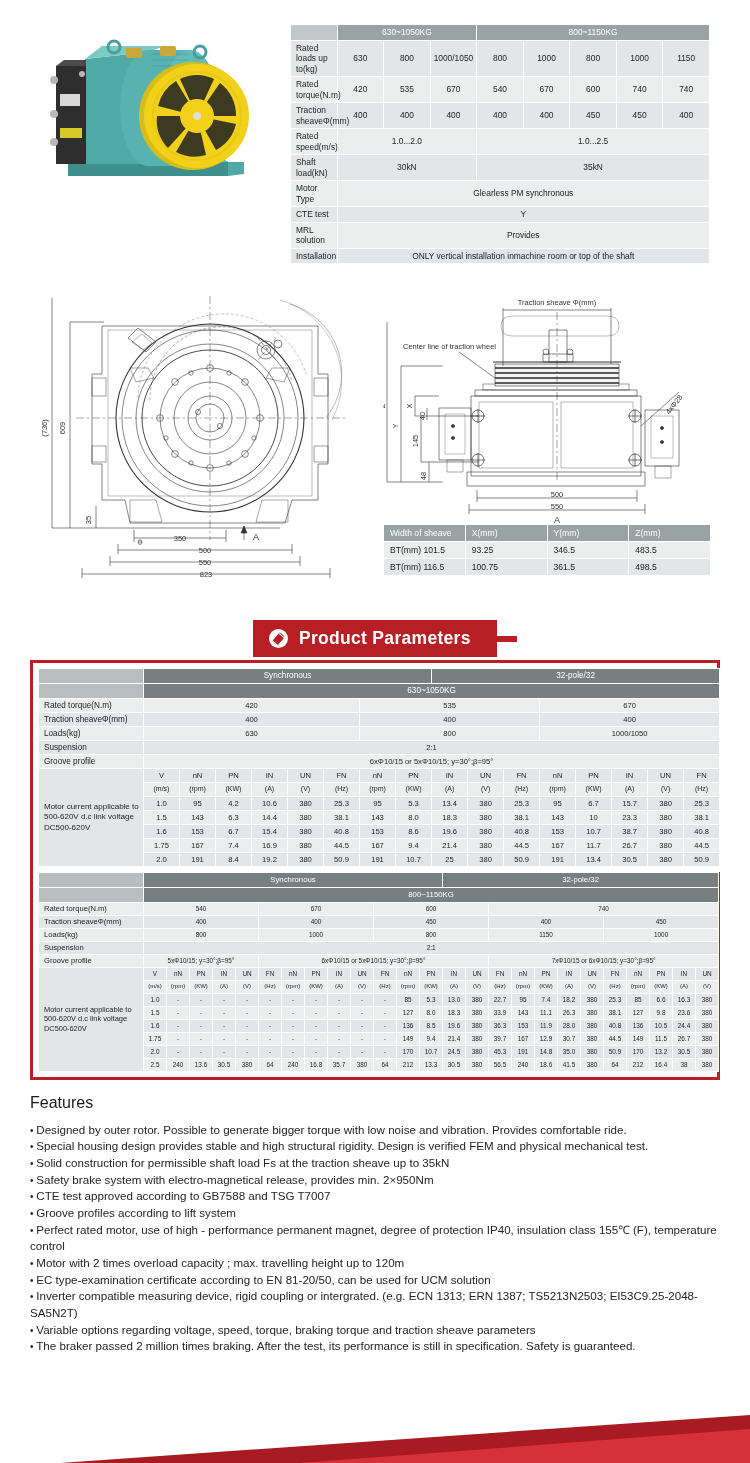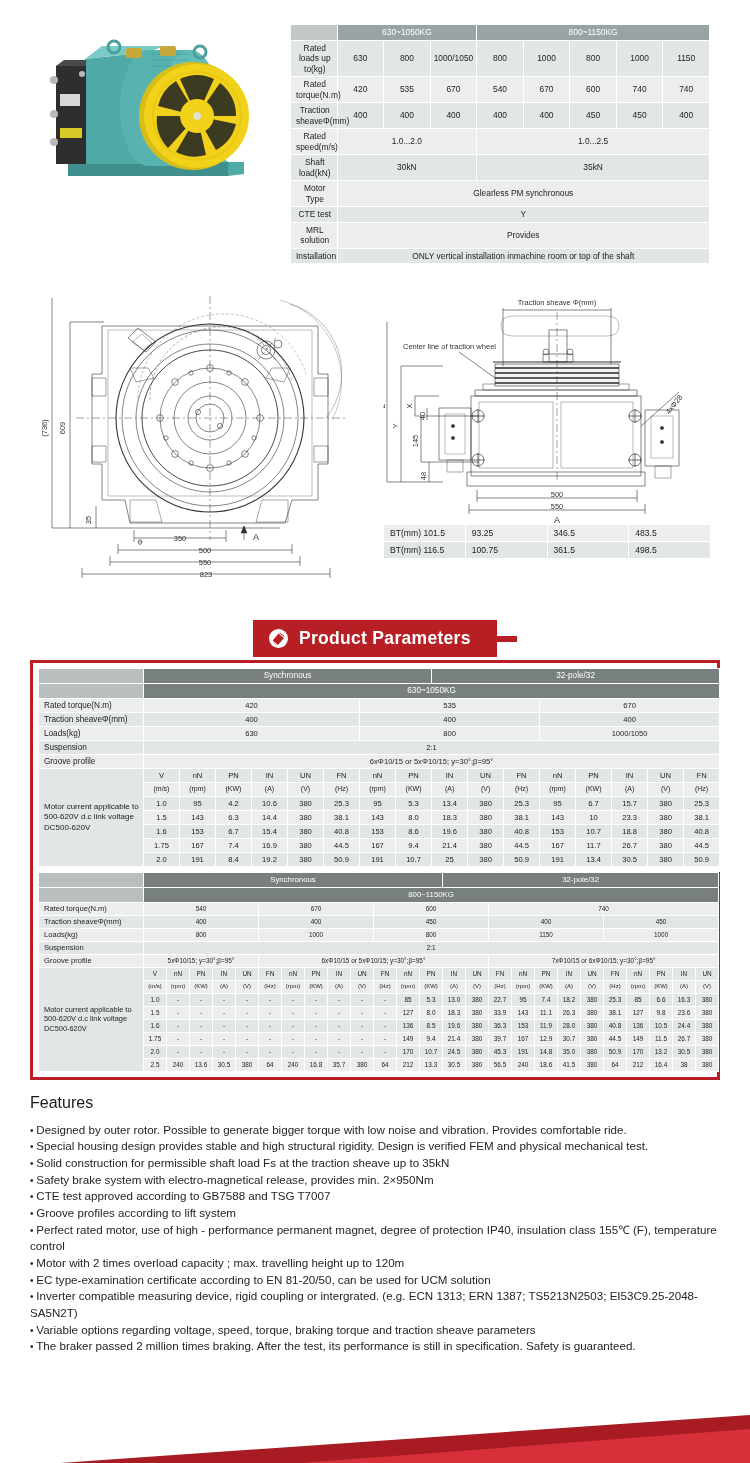--- a/index.html
+++ b/index.html
@@ -36,21 +36,21 @@
   .spec-table td, .spec-table th {
     border: 1px solid #ffffff;
     padding: 2px 3px;
     text-align: center;
     background: #eceeee;
     font-weight: normal;
     line-height: 1.25;
     height: 15px;
   }
   .spec-table td.lab {
-    text-align: center;
+    text-align: left;
     padding-left: 5px;
     background: #eceeee;
     width: 105px;
   }
   .spec-table tr.hdr td {
     background: #9aa3a3;
     color: #ffffff;
     font-size: 8.4px;
   }
   .spec-table tr.hdr td.blank { background: #c3c7c7; }
@@ -560,20 +560,26 @@
         <text x="43" y="190" transform="rotate(-90 43 190)" text-anchor="middle">48</text>
         <text x="174" y="211" text-anchor="middle">500</text>
         <text x="174" y="223" text-anchor="middle">550</text>
         <text x="174" y="237" text-anchor="middle" font-size="9">A</text>
       </g>
     </svg>
   </div>
 
   <table class="sheave-table">
     <tbody>
+      <tr class="hdr">
+        <td>Width of sheave</td>
+        <td>X(mm)</td>
+        <td>Y(mm)</td>
+        <td>Z(mm)</td>
+      </tr>
       <tr>
         <td>BT(mm) 101.5</td>
         <td>93.25</td>
         <td>346.5</td>
         <td>483.5</td>
       </tr>
       <tr class="alt">
         <td>BT(mm) 116.5</td>
         <td>100.75</td>
         <td>361.5</td>
@@ -714,21 +720,21 @@
         <td>15.4</td>
         <td>380</td>
         <td>40.8</td>
         <td>153</td>
         <td>8.6</td>
         <td>19.6</td>
         <td>380</td>
         <td>40.8</td>
         <td>153</td>
         <td>10.7</td>
-        <td>18.8</td>
+        <td>38.7</td>
         <td>380</td>
         <td>40.8</td>
       </tr>
       <tr>
         <td>1.75</td>
         <td>167</td>
         <td>7.4</td>
         <td>16.9</td>
         <td>380</td>
         <td>44.5</td>

